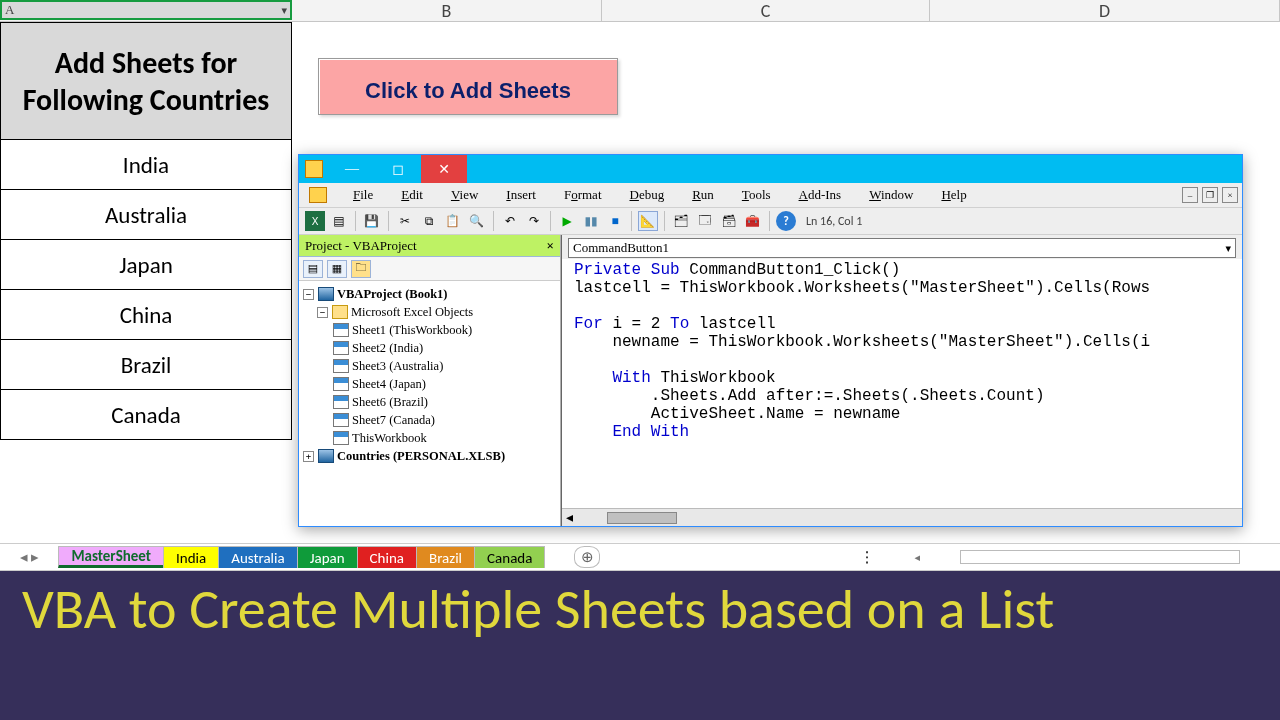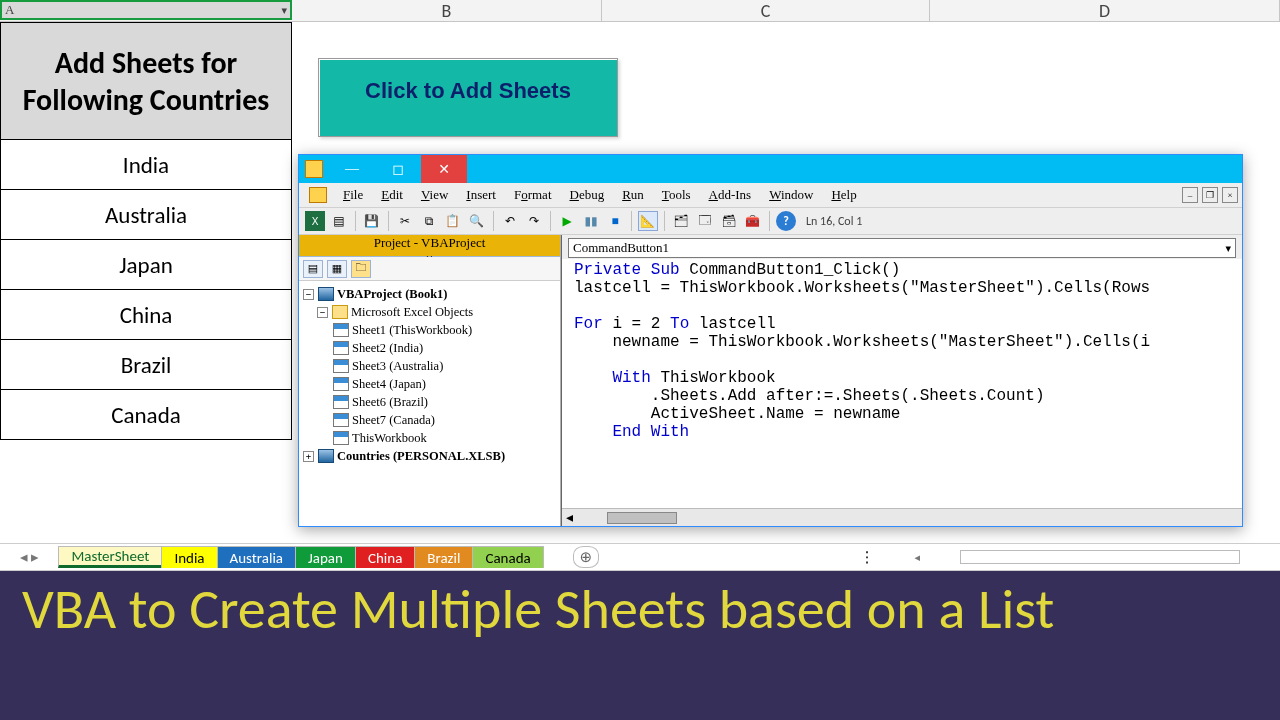--- a/index.html
+++ b/index.html
@@ -25,22 +25,22 @@
     font-family: "Segoe UI", Calibri, sans-serif;
   }
   .cell.hdr {
     height: 118px; font-weight: bold; text-align: center; font-size: 30px;
     line-height: 1.25; background: #d9d9d9; border-top: 1px solid #000;
   }
   .cell.last { border-bottom: 1px solid #000; }
   .rightarea { flex: 1; position: relative; padding-left: 24px; }
   
   .macro-btn {
-    position: absolute; top: 36px; left: 26px; width: 300px; height: 79px;
-    background: #14b8a6; border: 1px solid #9a9a9a;
+    position: absolute; top: 36px; left: 26px; width: 300px; height: 57px;
+    background: #fca5a5; border: 1px solid #9a9a9a;
     box-shadow: inset 1px 1px 0 #fff, 2px 2px 3px rgba(0,0,0,.15);
     font: bold 22px/64px "Segoe UI", Arial; color: #0b1f6b; text-align: center;
     cursor: pointer;
   }
   
   .vbawin {
     position: absolute; top: 132px; left: 6px; width: 945px; height: 373px;
     display: flex; flex-direction: column;
     border: 1px solid #2e8cff; box-shadow: 0 3px 14px rgba(0,0,0,.35);
     background: #f0f0f0;
@@ -54,43 +54,43 @@
     border: 1px solid #c07800;
   }
   .vba-title-text { flex: 1; text-align: center; }
   .winbtns { display: flex; height: 100%; }
   .winbtn {
     width: 46px; height: 100%; display:flex; align-items:center; justify-content:center;
     color: #fff; font-size: 14px; cursor: pointer;
   }
   .winbtn.close { background: #e34040; }
   .vba-menu {
-    height: 24px; display: flex; gap: 2px; padding: 12px 4px; align-items: center;
+    height: 24px; display: flex; gap: 12px; padding: 12px 4px; align-items: center;
     background: #eee; font: 13px "Segoe UI";
   }
   .vba-menu span { padding: 2px 8px; }
   .vba-menu span u { text-decoration: underline; }
   .mdi { display:flex; gap:4px; margin-left:auto; }
   .mdi .mdibtn { width:16px; height:16px; border:1px solid #888; font-size:9px;
                  display:flex;align-items:center;justify-content:center; }
   .vba-tool {
     height: 28px; display:flex; align-items:center; gap:4px; padding:0 6px;
     background:#eee; border-top:1px solid #d0d0d0; border-bottom:1px solid #d0d0d0;
     font-size:12px;
   }
   .tb { width:20px; height:20px; display:flex; align-items:center; justify-content:center; }
   .sep { width:1px; height:20px; background:#c0c0c0; margin:0 2px; }
   .vba-body { flex:1; display:flex; min-height:0; }
   .proj {
     width:262px; display:flex; flex-direction:column; border-right:1px solid #b0b0b0;
     background:#fff; min-height:0;
   }
   .proj-title {
-    height:22px; background:#eab308; border-bottom:1px solid #9db8d9;
-    display:flex; align-items:center; padding:0 6px; font:13px "Segoe UI";flex-direction:column;
+    height:22px; background:#bef264; border-bottom:1px solid #9db8d9;
+    display:flex; align-items:center; padding:0 6px; font:13px "Segoe UI";
   }
   .proj-title span:first-child { flex:1; }
   .proj-btns { height:24px; display:flex; align-items:center; gap:4px;
                padding:0 4px; border-bottom:1px solid #ccc; background:#f6f6f6; }
   .projbtn{ width:20px;height:18px;border:1px solid #9cb3d8;background:#e9f1fb;
             display:flex;align-items:center;justify-content:center;font-size:11px;}
   .tree { flex:1; overflow:auto; font:12.5px "Segoe UI"; padding:4px 4px 8px; }
   .tree-row{display:flex;align-items:center;height:18px;white-space:nowrap;}
   .toggle{width:11px;height:11px;border:1px solid #888;font:9px/9px monospace;
           text-align:center;margin-right:4px;}
@@ -115,21 +115,21 @@
            display:flex;align-items:center;}
   .hscroll .thumb{width:70px;height:12px;margin-left:30px;background:#c0c0c0;border:1px solid #888;}
   
   .tabs { position:absolute; top:543px; left:0; right:0; height:28px;
           display:flex; align-items:center; background:#fff;
           border-top:1px solid #ccc; border-bottom:1px solid #ccc;
           font:15px Calibri; }
   .tabnav{display:flex;gap:6px;padding:0 20px;color:#777;}
   .stab{height:22px;padding:2px 12px;border:1px solid #bbb;border-bottom:none;
         margin-right:-1px;display:flex;align-items:center;cursor:pointer;}
-  .stab.active{background:#fef9c3;color:#0f6b2d;font-weight:normal;
+  .stab.active{background:#f0abfc;color:#0f6b2d;font-weight:bold;
                border-bottom:3px solid #0f6b2d;}
   .c-yellow{background:#ffff00;} .c-blue{background:#1f6fbf;color:#fff;}
   .c-green{background:#0f9b3a;color:#fff;} .c-red{background:#e02020;color:#fff;}
   .c-orange{background:#e08a1f;color:#fff;} .c-lime{background:#92d050;}
   .addtab{width:26px;height:22px;border:1px solid #bbb;border-radius:40%;
           margin-left:30px;display:flex;align-items:center;justify-content:center;
           font-size:15px;color:#666;cursor:pointer;}
   .tabscroll{margin-left:auto;margin-right:40px;display:flex;align-items:center;gap:40px;}
   .tabscroll .tr{width:280px;height:14px;border:1px solid #bbb;}
   .tabscroll .ar{font-size:11px;color:#777;}

